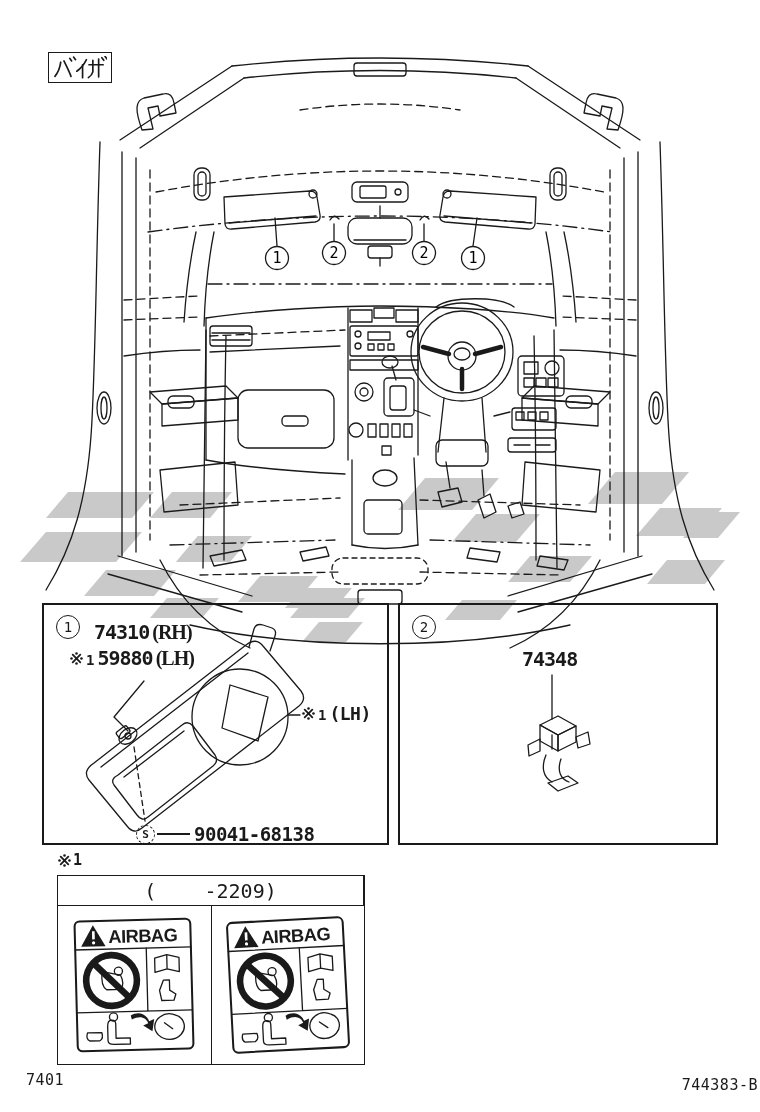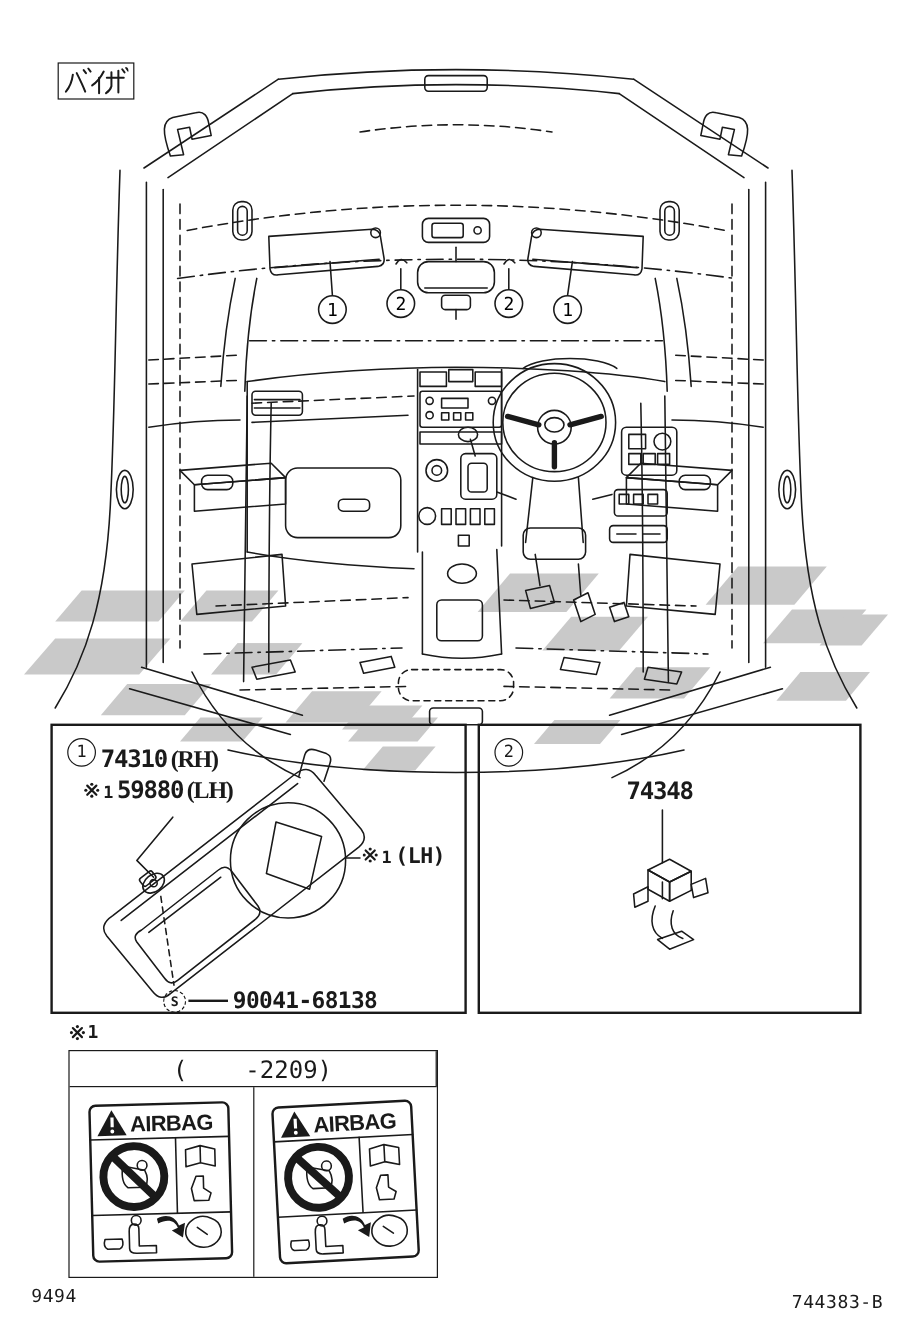--- a/index.html
+++ b/index.html
@@ -56,21 +56,21 @@
   .rt-body { display:flex; flex:1; }
   .rt-body .cell { flex:1; display:flex; align-items:center; justify-content:center; }
   .rt-body .cell:first-child { border-right:1.6px solid var(--ink); }
   .airbag-svg { width:120px; height:134px; }
   .tilt-a { transform:rotate(-1.5deg); }
   .tilt-b { transform:rotate(-3deg); }
   .ab-txt { font-family:"Liberation Sans", sans-serif; font-weight:bold; font-size:18px; letter-spacing:-0.5px; }
 
   .foot { position:absolute; font-size:15px; letter-spacing:0.5px; }
   .foot-left  { left:26px; top:1071px; }
-  .foot-right { right:24px; top:1076px; }
+  .foot-right { right:2px; top:1076px; }
 </style>
 </head>
 <body>
 
 <div class="page">
 
   <svg class="abs wm-layer" width="760" height="700" viewBox="0 0 760 700">
     <polygon class="wm" points="68,492 154,492 132,518 46,518"></polygon>
     <polygon class="wm" points="172,492 232,492 210,518 150,518"></polygon>
     <polygon class="wm" points="425,478 499,478 472,510 398,510"></polygon>
@@ -294,21 +294,21 @@
         <path d="M76,2 L79,6"></path>
         <path d="M81,0 L84,4"></path>
       </g>
     </svg>
   </div>
 
   <div class="abs dbox box1">
     <div class="co" style="left:12px; top:10px;">
       <span>1</span>
     </div>
-    <div class="ptline" style="left:40px; top:15px;">
+    <div class="ptline" style="left:50px; top:15px;">
       <span class="pt-big">74310</span>
         <span class="pt-side">(RH)</span>
     </div>
     <div class="ptline" style="left:26px; top:41px;">
       <span class="hidden-data">※</span>
       <svg class="refmark-icon" viewBox="0 0 12 12">
         <path class="x" d="M2.5,2.5 L9.5,9.5 M9.5,2.5 L2.5,9.5"></path>
         <circle class="fillink" cx="6" cy="1.4" r="1.2"></circle>
           <circle class="fillink" cx="1.4" cy="6" r="1.2"></circle>
         <circle class="fillink" cx="10.6" cy="6" r="1.2"></circle>
@@ -438,16 +438,16 @@
           <path class="ln" d="M36,100 Q32,100 32,106 L32,120 Q32,124 38,124 L54,124 L54,118 L40,118 L40,104 Q40,100 36,100 Z"></path>
           <circle class="ln" cx="38" cy="97" r="4"></circle>
           <path d="M56,100 C64,96 70,98 72,104 L67,106 L76,112 L78,100 L73,102 C70,94 62,92 55,96 Z" class="fillink"></path>
           <path class="ln" d="M84,98 C78,102 76,110 82,116 C88,122 98,122 104,116 C110,110 108,100 100,97 C94,94 88,95 84,98 Z"></path>
           <path class="ln" d="M88,104 L96,110"></path>
         </svg>
       </div>
     </div>
   </div>
 
-  <div class="foot foot-left">9494</div>
+  <div class="foot foot-left">7401</div>
   <div class="foot foot-right">744383-B</div>
 
 </div>
 
 </body></html>

